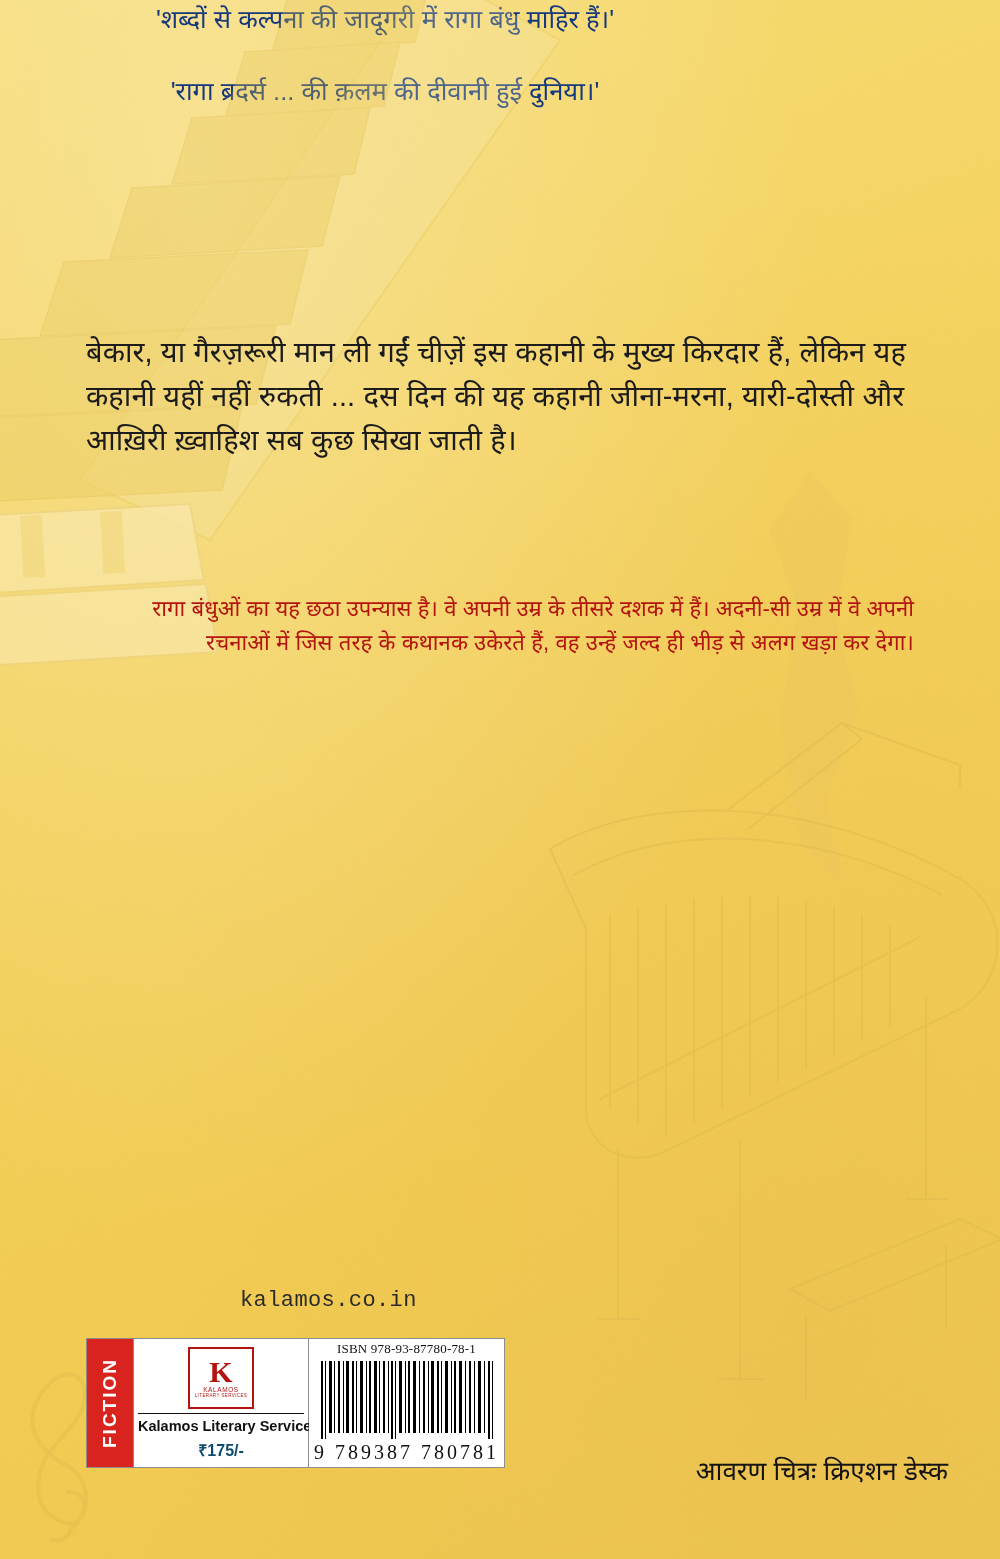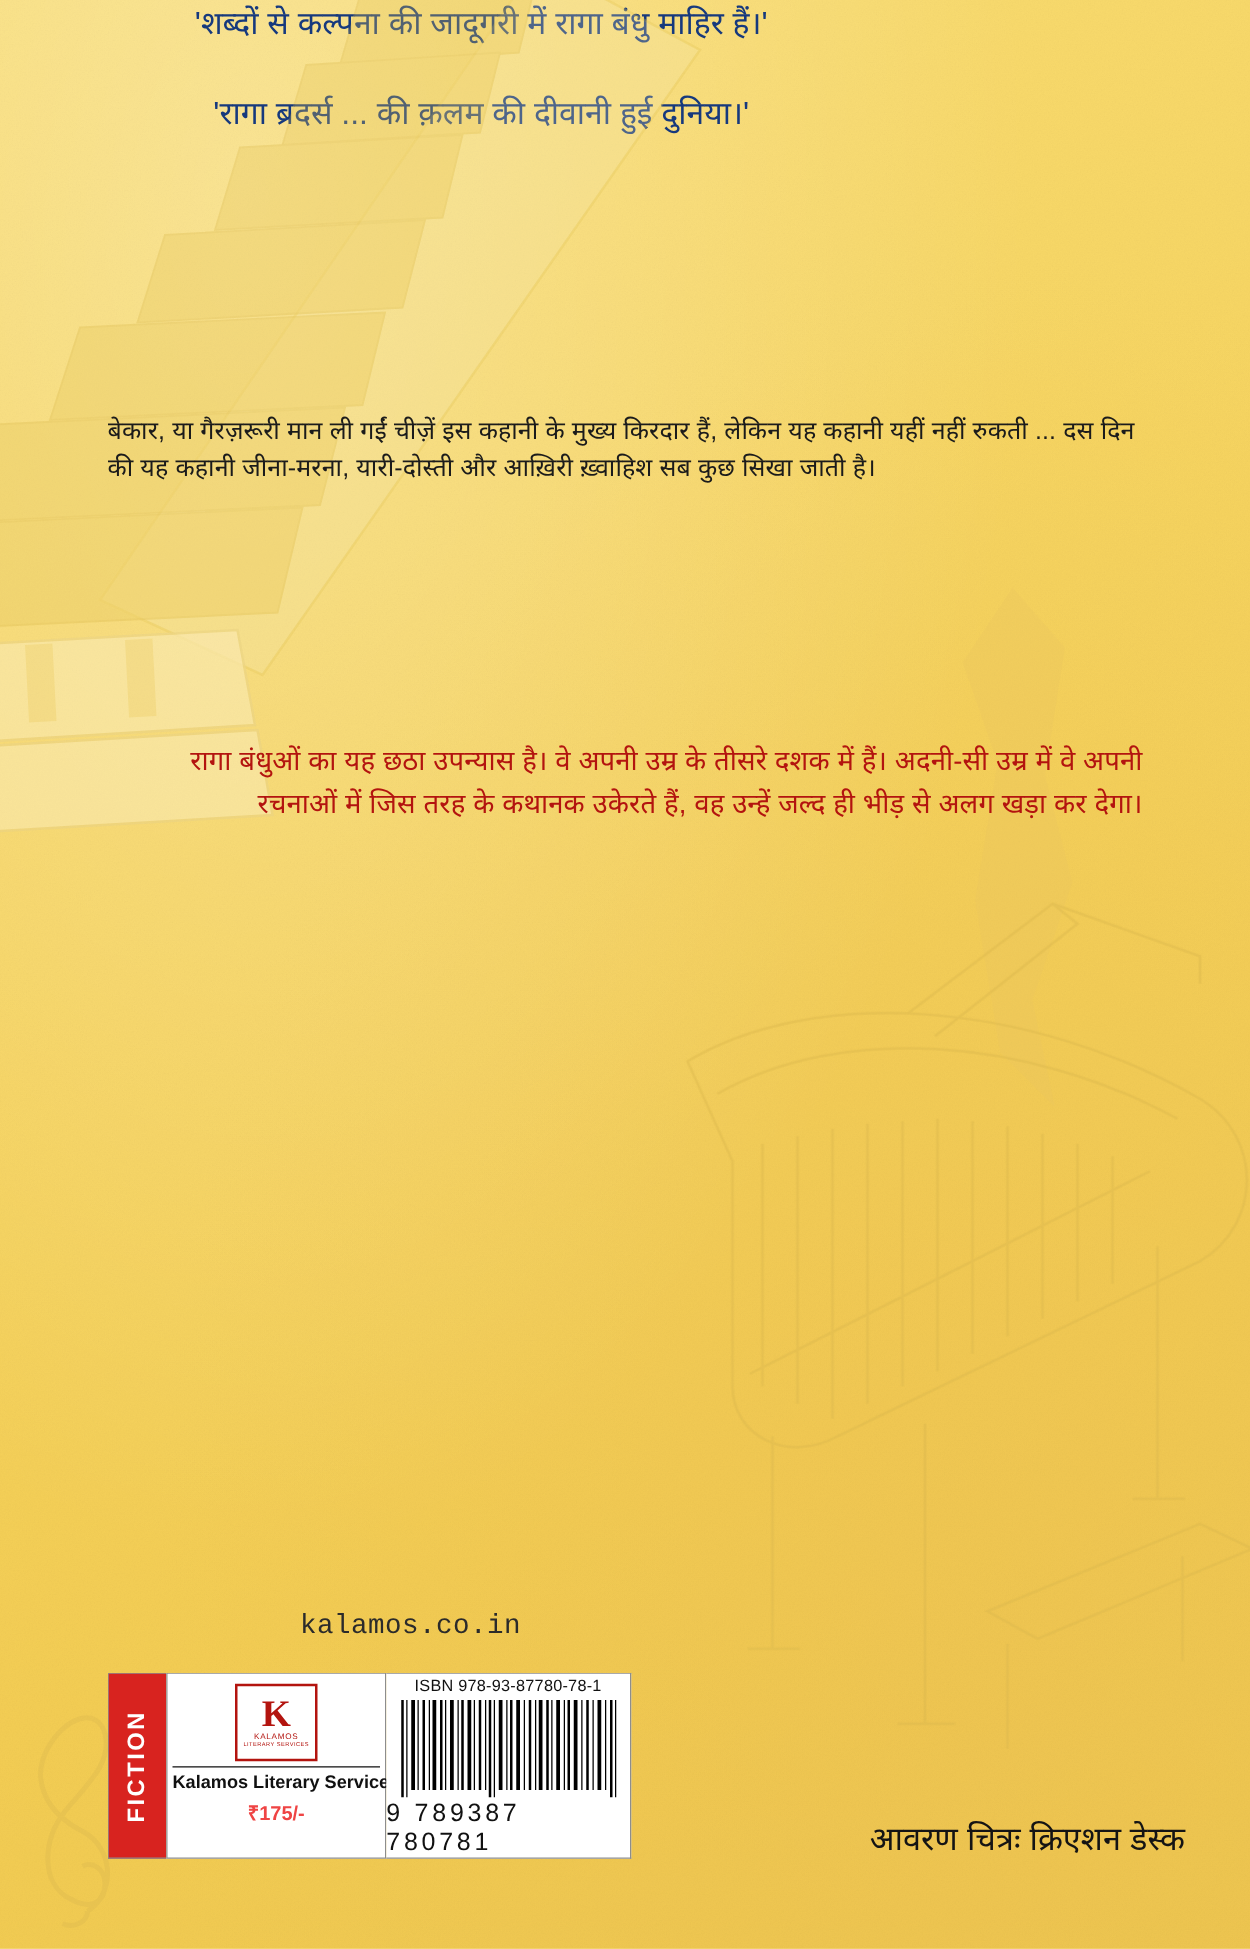--- a/index.html
+++ b/index.html
@@ -71,21 +71,21 @@
   
   .copy {
     position: absolute;
     left: 86px;
     width: 828px;
     z-index: 5;
   }
 
   #blurb {
     top: 330px;
-    font-size: 20px;
+    font-size: 29px;
     line-height: 1.52;
     color: #1b1b1b;
     letter-spacing: 0.1px;
   }
 
   #author-note {
     top: 592px;
     font-size: 22px;
     line-height: 1.55;
     color: #b3140f;
@@ -198,35 +198,36 @@
     color: #111;
     font-weight: bold;
     white-space: nowrap;
     border-top: 1px solid #111;
     width: 100%;
     text-align: center;
     padding-top: 4px;
   }
   #price {
     font-size: 16px;
-    color: #ef4444;
+    color: #0c4a6e;
     margin-top: 5px;
     font-weight: bold;
   }
 
   #barcode-box {
     width: 196px;
     background: #ffffff;
     border: 1px solid #8d8d8d;
     border-left: none;
     display: flex;
     flex-direction: column;
     align-items: center;
     padding-top: 2px;
     box-sizing: border-box;
+    font-family: Liberation Serif, serif;
   }
   #isbn-text {
     font-size: 13px;
     color: #111;
     letter-spacing: 0.2px;
     margin-bottom: 4px;
   }
   #bars {
     width: 176px;
     height: 78px;

